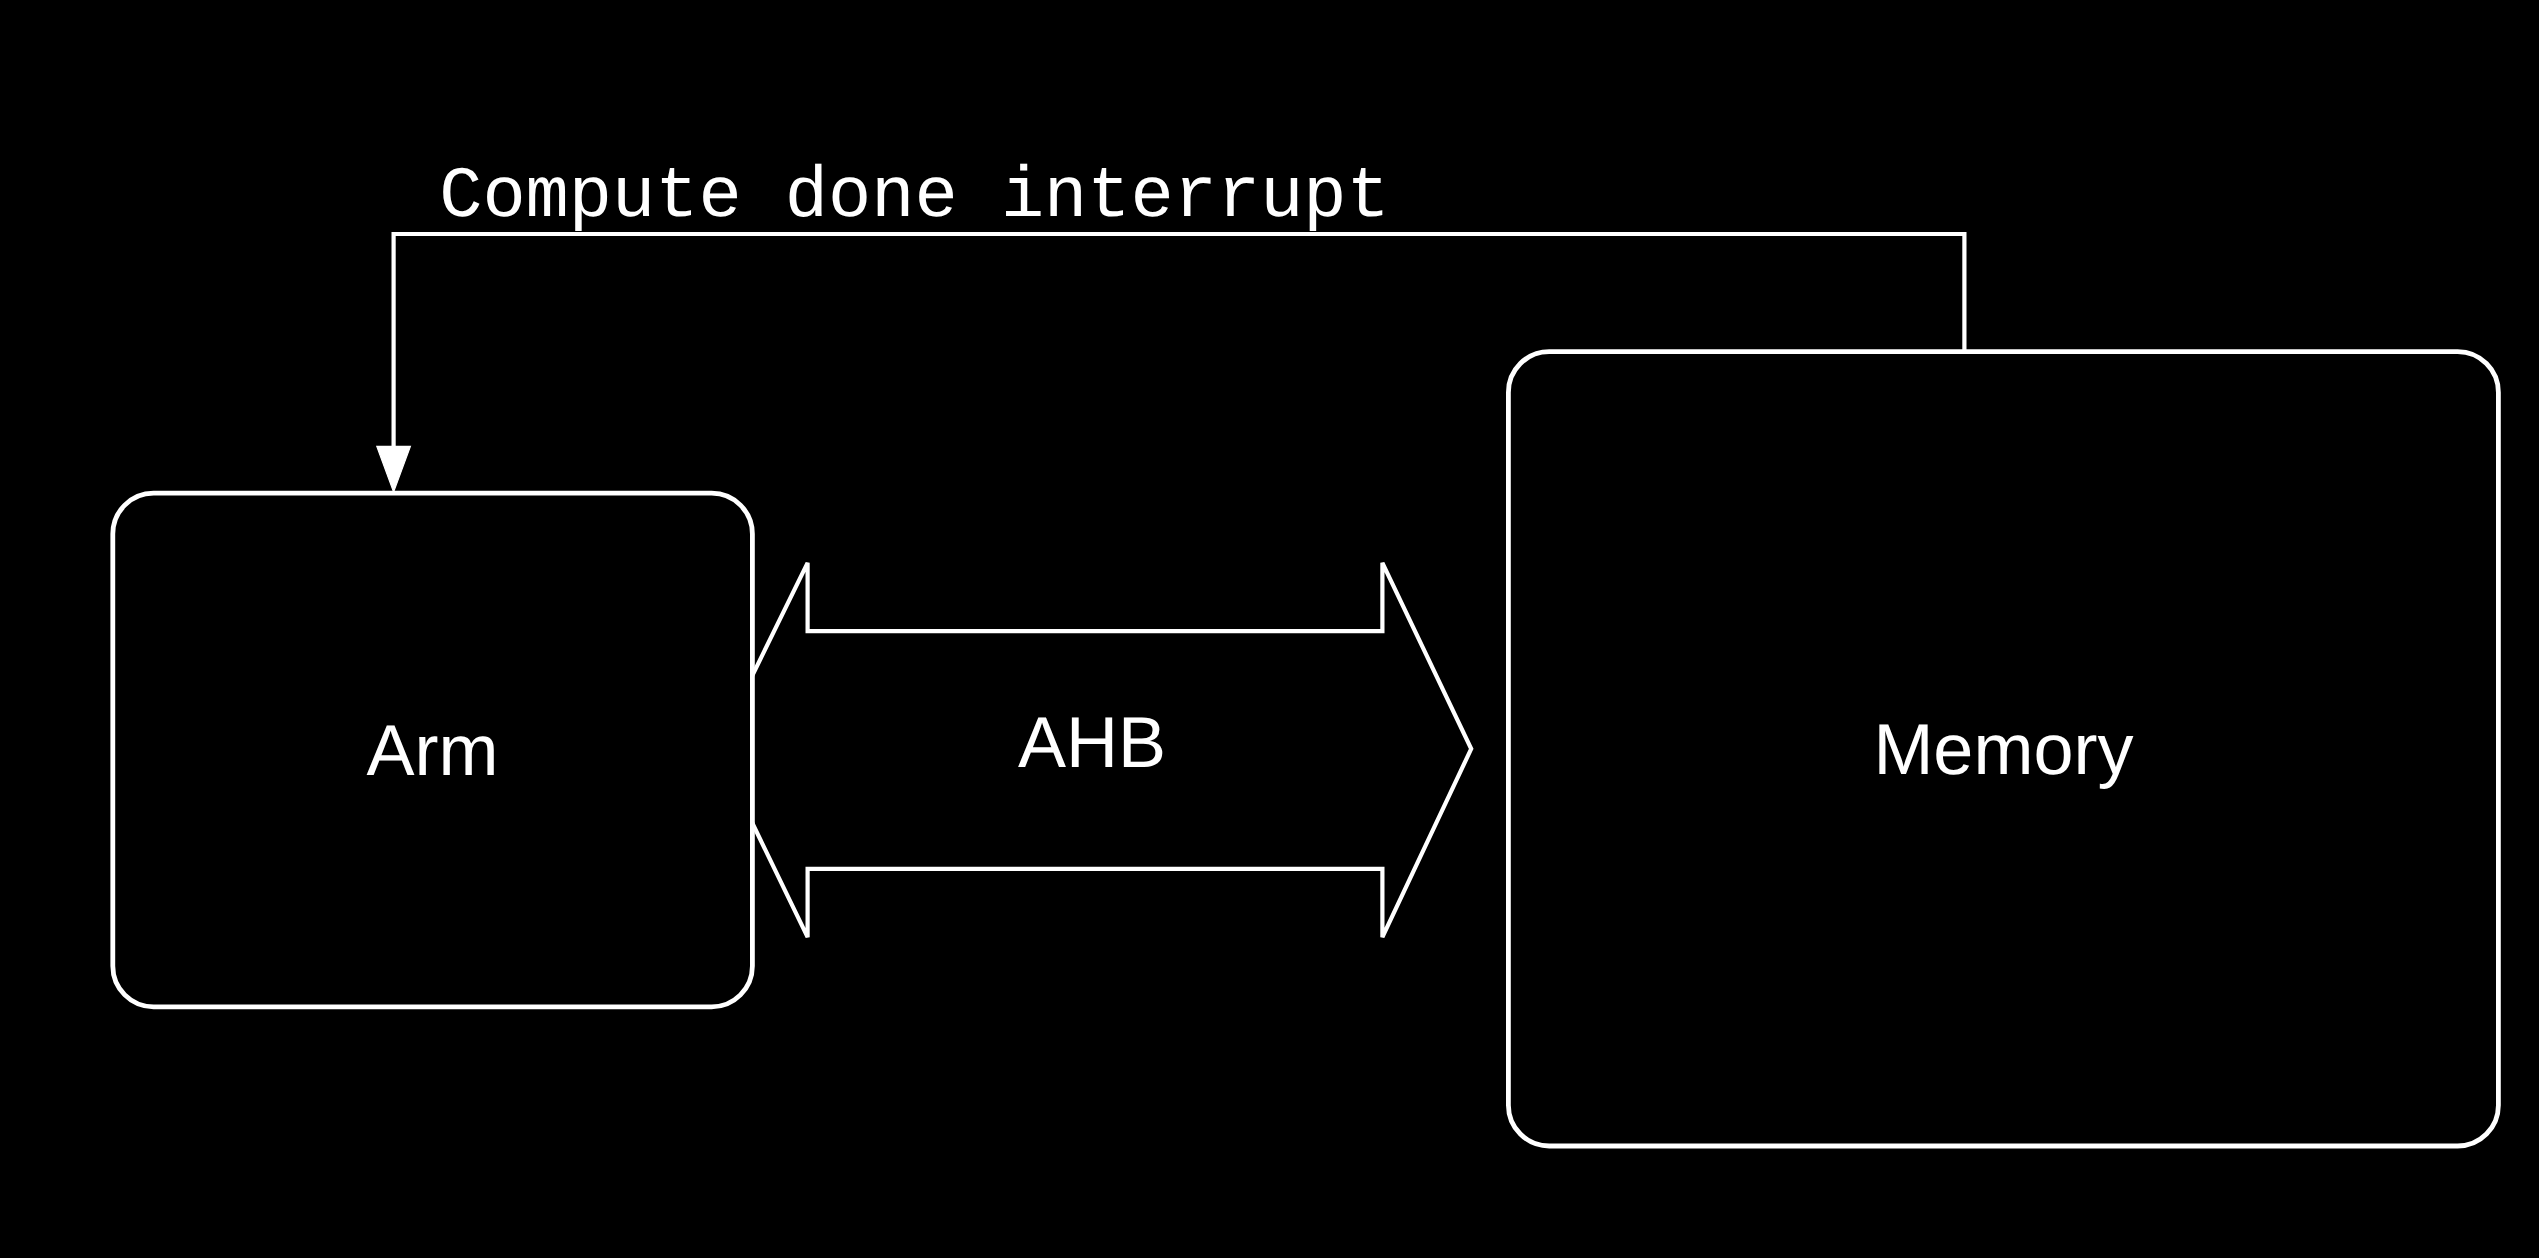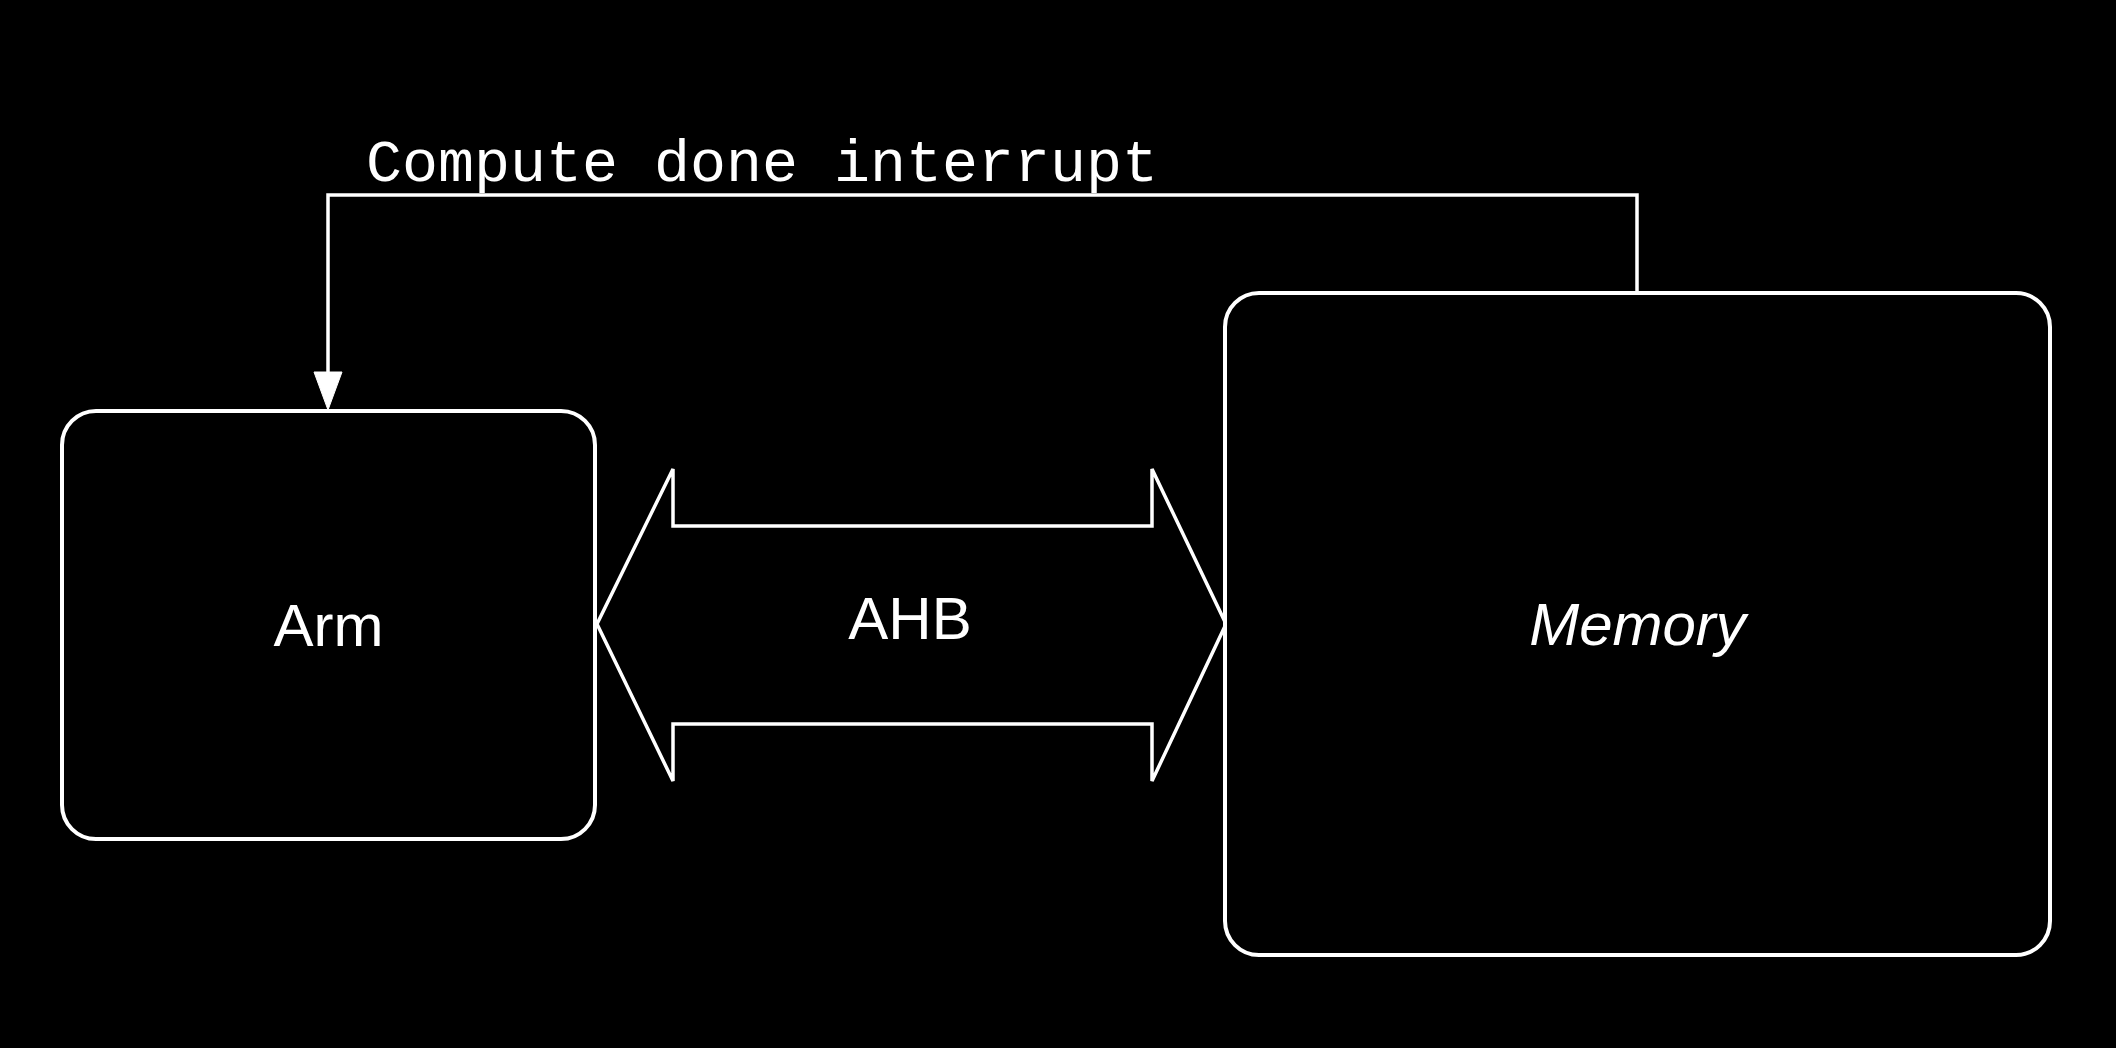--- a/index.html
+++ b/index.html
@@ -46,33 +46,33 @@
   .node {
     position: absolute;
     border: 4px solid var(--stroke);
     border-radius: 36px;
     background: var(--bg);
     display: flex;
     flex-direction: column;
     align-items: center;
     justify-content: center;
     text-align: center;
+    margin-left: 32px;
   }
   .node-cpu {
     left: 60px;
     top: 409px;
     width: 537px;
     height: 432px;
   }
   .node-memory {
     left: 1223px;
     top: 291px;
     width: 829px;
     height: 666px;
-    font-style: italic;
   }
   .node-line, .edge-line {
     font-size: 60px;
     line-height: 77px;
     white-space: nowrap;
   }
   .edge-label-interrupt {
     position: absolute;
     left: 366px;
     top: 127px;

